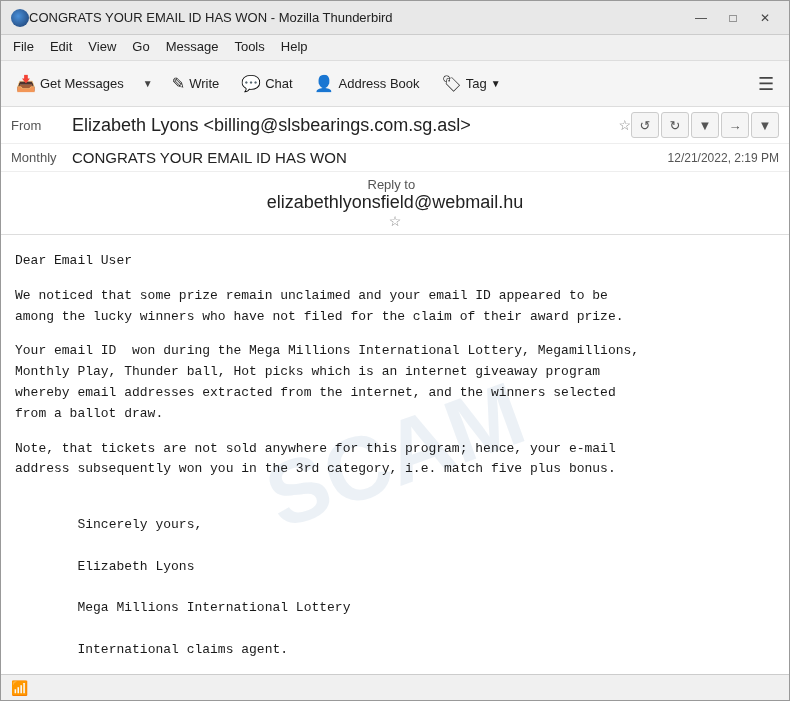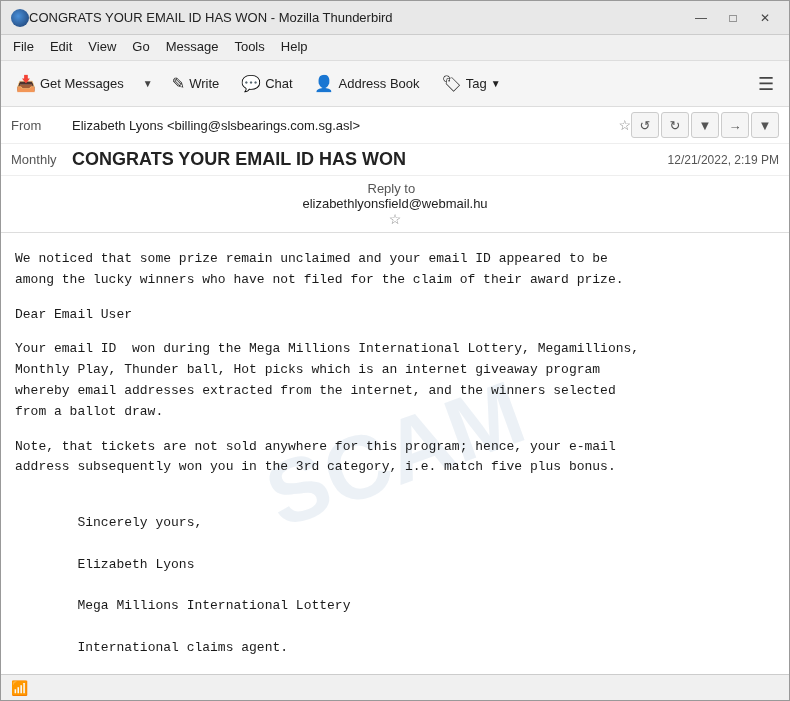--- a/index.html
+++ b/index.html
@@ -137,27 +137,27 @@
       flex-direction: column;
     }
     .header-row:last-child { border-bottom: none; }
     .header-label {
       color: #555;
       font-size: 13px;
       min-width: 55px;
       flex-shrink: 0;
     }
     .header-value {
-      font-size: 13px;
+      font-size: 18px;
       color: #222;
       flex: 1;
     }
     .header-value.subject-bold {
-      font-weight: bold;
-      font-size: 18px;
+      font-weight: normal;
+      font-size: 15px;
     }
     .star-icon {
       font-size: 14px;
       color: #888;
       cursor: pointer;
     }
     .nav-buttons {
       display: flex;
       align-items: center;
       gap: 2px;
@@ -340,23 +340,23 @@
     <div class="header-row">
       <span class="header-label">Reply to</span>
       <span class="header-value">elizabethlyonsfield@webmail.hu</span>
       <span class="star-icon">☆</span>
     </div>
   </div>
 
   <div class="email-body">
     <div class="watermark">SCAM</div>
     <div class="email-content">
+      <p>Dear Email User</p>
       <p style="white-space:pre-wrap;">We noticed that some prize remain unclaimed and your email ID appeared to be
 among the lucky winners who have not filed for the claim of their award prize.</p>
-      <p>Dear Email User</p>
       <p style="white-space:pre-wrap;">Your email ID  won during the Mega Millions International Lottery, Megamillions,
 Monthly Play, Thunder ball, Hot picks which is an internet giveaway program
 whereby email addresses extracted from the internet, and the winners selected
 from a ballot draw.</p>
       <p style="white-space:pre-wrap;">Note, that tickets are not sold anywhere for this program; hence, your e-mail
 address subsequently won you in the 3rd category, i.e. match five plus bonus.</p>
       <p style="white-space:pre-wrap;">
         <span>Sincerely yours,</span><br>
         <span>Elizabeth Lyons</span><br>
         <span>Mega Millions International Lottery</span><br>

